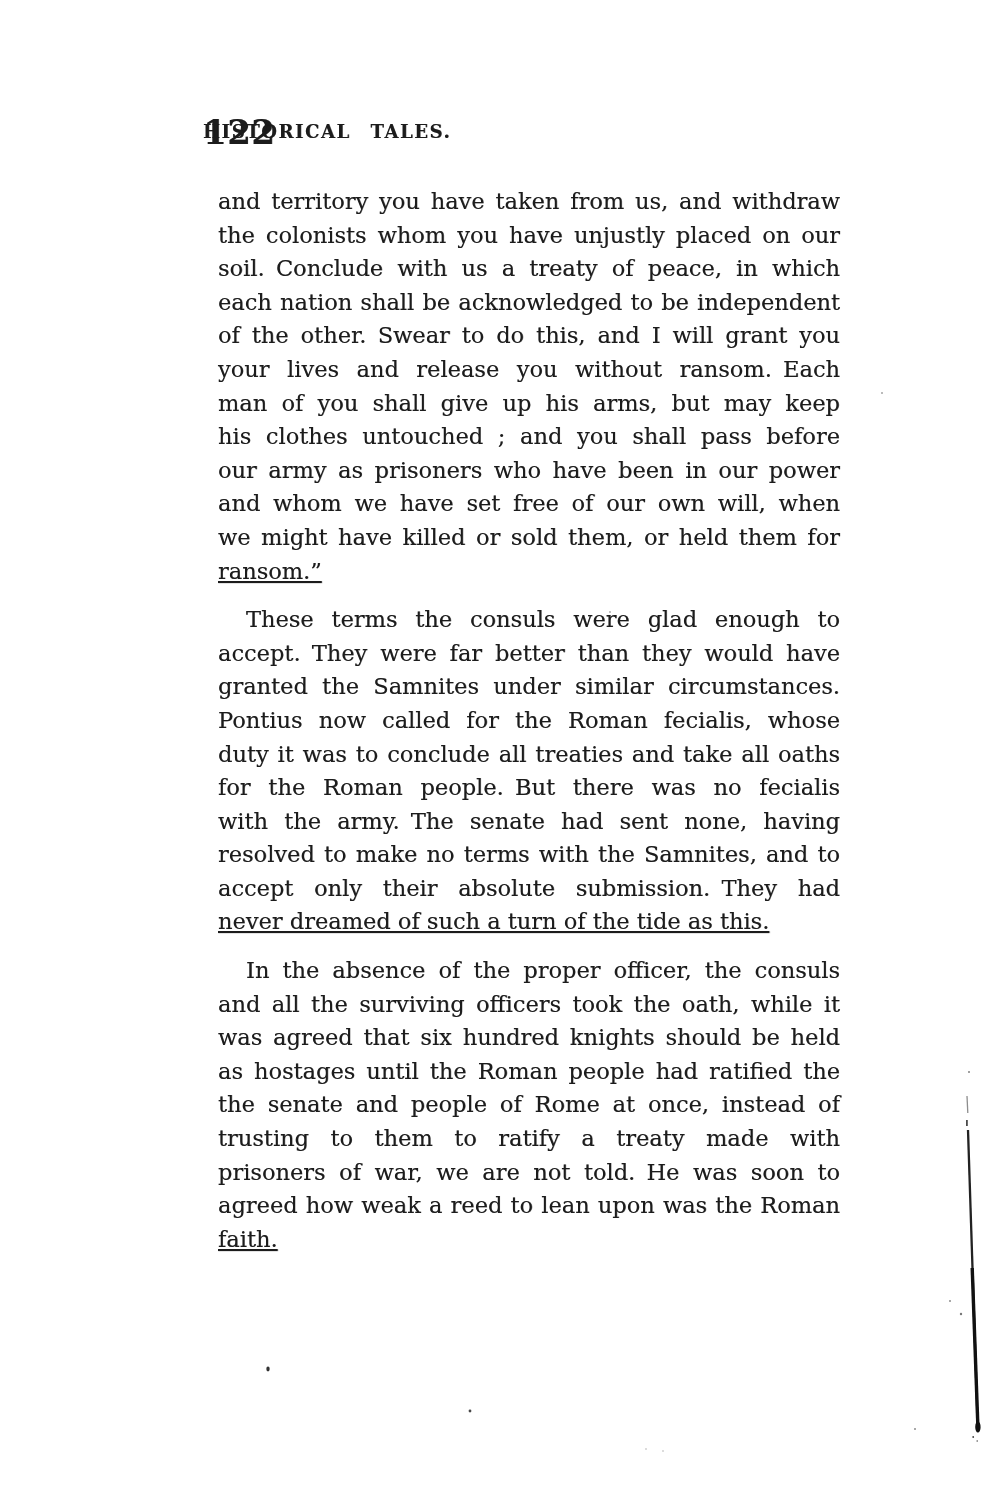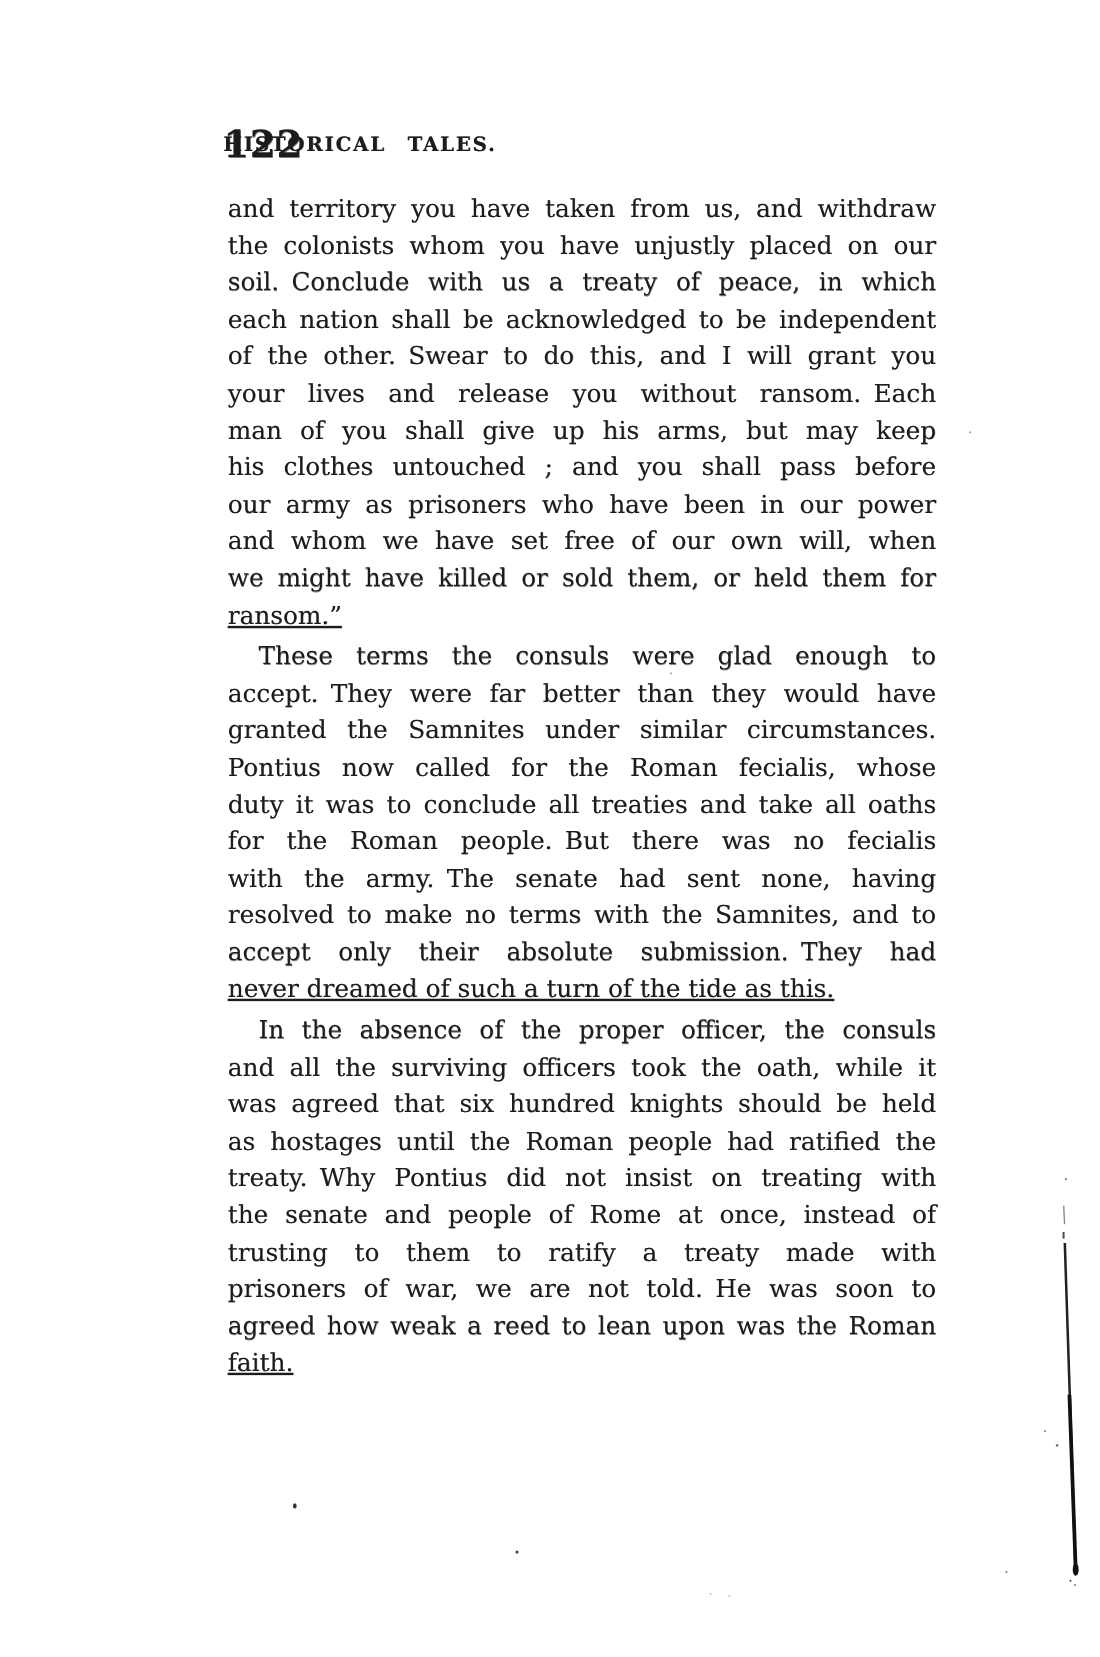--- a/index.html
+++ b/index.html
@@ -24,21 +24,21 @@
   .running-title{
     position:absolute;left:203px;top:121px;width:652px;
     text-align:left;
     font-size:18px;font-weight:bold;letter-spacing:1.6px;
     white-space:pre;
     text-shadow:0.4px 0.3px 0 rgba(22,22,22,0.55);
   }
   .textblock{
     position:absolute;left:203px;top:170px;width:652px;
   }
-  .para{margin:4px;padding:0;}
+  .para{margin:15px;padding:0;}
   .line{
     height:33.6px;line-height:33.6px;
     font-size:22.5px;
     text-align:justify;
     -moz-text-align-last:justify;
     text-align-last:justify;
     white-space:normal;
     overflow:visible;
     text-shadow:0.35px 0.25px 0 rgba(22,22,22,0.5);
   }
@@ -83,21 +83,20 @@
       <div class="line">with the army. The senate had sent none, having</div>
       <div class="line">resolved to make no terms with the Samnites, and to</div>
       <div class="line">accept only their absolute submission. They had</div>
       <div class="line end">never dreamed of such a turn of the tide as this.</div>
     </div>
     <div class="para">
       <div class="line ind">In the absence of the proper officer, the consuls</div>
       <div class="line">and all the surviving officers took the oath, while it</div>
       <div class="line">was agreed that six hundred knights should be held</div>
       <div class="line">as hostages until the Roman people had ratified the</div>
-      <div class="line">treaty. Why Pontius did not insist on treating with</div>
       <div class="line">the senate and people of Rome at once, instead of</div>
       <div class="line">trusting to them to ratify a treaty made with</div>
       <div class="line">prisoners of war, we are not told. He was soon to</div>
       <div class="line">agreed how weak a reed to lean upon was the Roman</div>
       <div class="line end">faith.</div>
     </div>
   </div>
 
   <svg class="artifacts" width="1000" height="1506" viewBox="0 0 1000 1506" aria-hidden="true">
 

